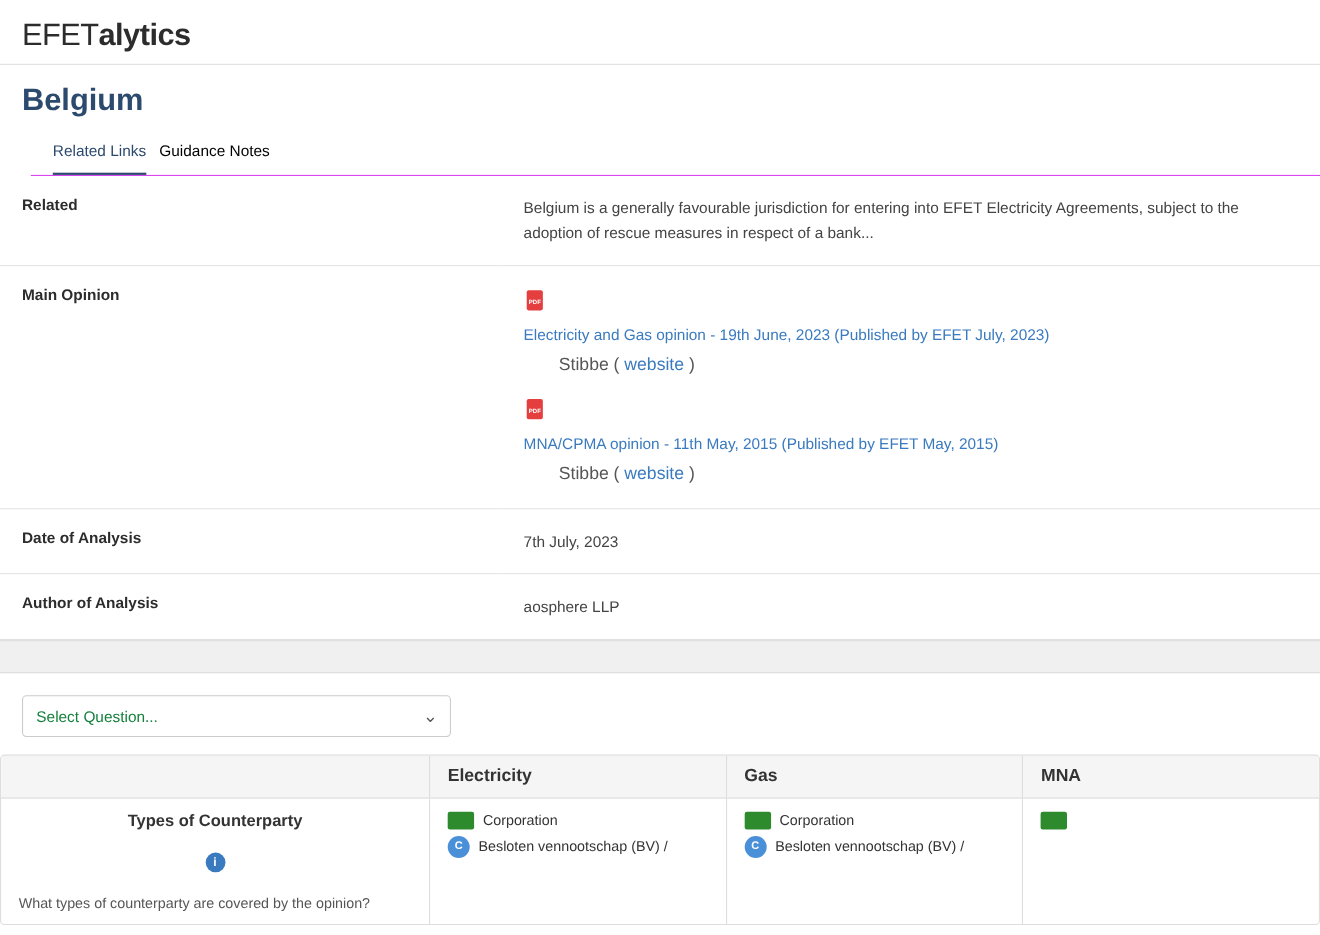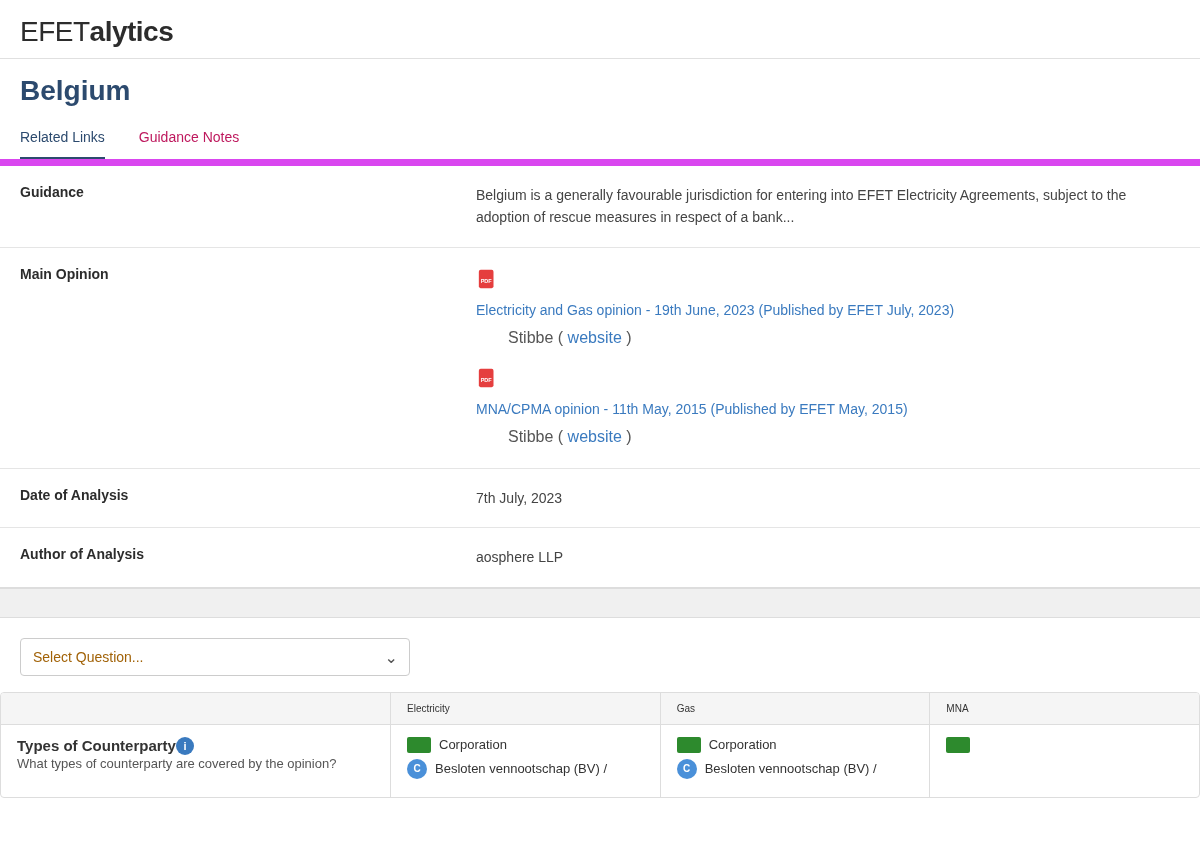--- a/index.html
+++ b/index.html
@@ -31,29 +31,30 @@
     }
 
     .page-title {
       padding: 16px 20px 10px 20px;
       font-size: 28px;
       font-weight: 700;
       color: #2c4a6e;
     }
 
     .tabs-bar {
-      border-bottom: 7px solid #d946ef;
+      border-bottom: 1px solid #d946ef;
       padding: 0 20px;
       display: flex;
-      gap: 34px;
+      gap: 12px;
+      margin-left: 28px;
     }
     .tab {
       padding: 12px 0;
       font-size: 14px;
-      color: #be185d;
+      color: #000000;
       cursor: pointer;
       border-bottom: 2px solid transparent;
     }
     .tab.active {
       color: #2c4a6e;
       border-bottom: 2px solid #2c4a6e;
       font-weight: 500;
     }
 
     .detail-table {
@@ -135,40 +136,41 @@
       margin-bottom: 0;
     }
     .select-wrapper select {
       width: 100%;
       padding: 10px 40px 10px 12px;
       border: 1px solid #ccc;
       border-radius: 4px;
       appearance: none;
       background: #fff;
       font-size: 14px;
-      color: #a16207;
+      color: #15803d;
       cursor: pointer;
     }
     .select-arrow {
       position: absolute;
       right: 12px;
       top: 50%;
       transform: translateY(-50%);
       pointer-events: none;
       color: #555;
       font-size: 16px;
     }
 
     .question-title-row {
       display: flex;
       align-items: center;
-      gap: 0;
+      gap: 20px;
       font-weight: 700;
       font-size: 15px;
-      margin-bottom: 1px;
+      margin-bottom: 20px;
+      flex-direction: column;
     }
     .info-icon {
       display: inline-flex;
       align-items: center;
       justify-content: center;
       width: 18px;
       height: 18px;
       border-radius: 50%;
       background: #3a7abf;
       color: white;
@@ -225,22 +227,22 @@
       overflow: hidden;
     }
 
     .grid-header-row {
       display: flex;
       background: #f5f5f5;
       border-bottom: 1px solid #ddd;
     }
     .grid-header-cell {
       padding: 10px 16px;
-      font-weight: 400;
-      font-size: 10px;
+      font-weight: 700;
+      font-size: 16px;
       border-right: 1px solid #ddd;
     }
     .grid-header-cell:last-child { border-right: none; }
     .grid-header-cell.questions-header { width: 390px; flex-shrink: 0; }
     .grid-header-cell.data-header { flex: 1; }
 
     .grid-body-row {
       display: flex;
       border-bottom: 1px solid #ddd;
     }
@@ -272,21 +274,21 @@
   <div class="page-title">Belgium</div>
 
   <div class="tabs-bar">
     <div class="tab active">Related Links</div>
     <div class="tab">Guidance Notes</div>
   </div>
 
   <table class="detail-table">
     <tbody>
       <tr>
-        <td class="label-col">Guidance</td>
+        <td class="label-col">Related</td>
         <td class="value-col overview-text">Belgium is a generally favourable jurisdiction for entering into EFET Electricity Agreements, subject to the adoption of rescue measures in respect of a bank...</td>
       </tr>
       <tr>
         <td class="label-col">Main Opinion</td>
         <td class="value-col">
           <div class="opinion-group">
             <div class="opinion-entry">
               <span class="pdf-icon">
                 <svg viewBox="0 0 24 24" fill="none" xmlns="http://www.w3.org/2000/svg">
                   <rect x="2" y="2" width="16" height="20" rx="2" fill="#e53e3e"></rect>

